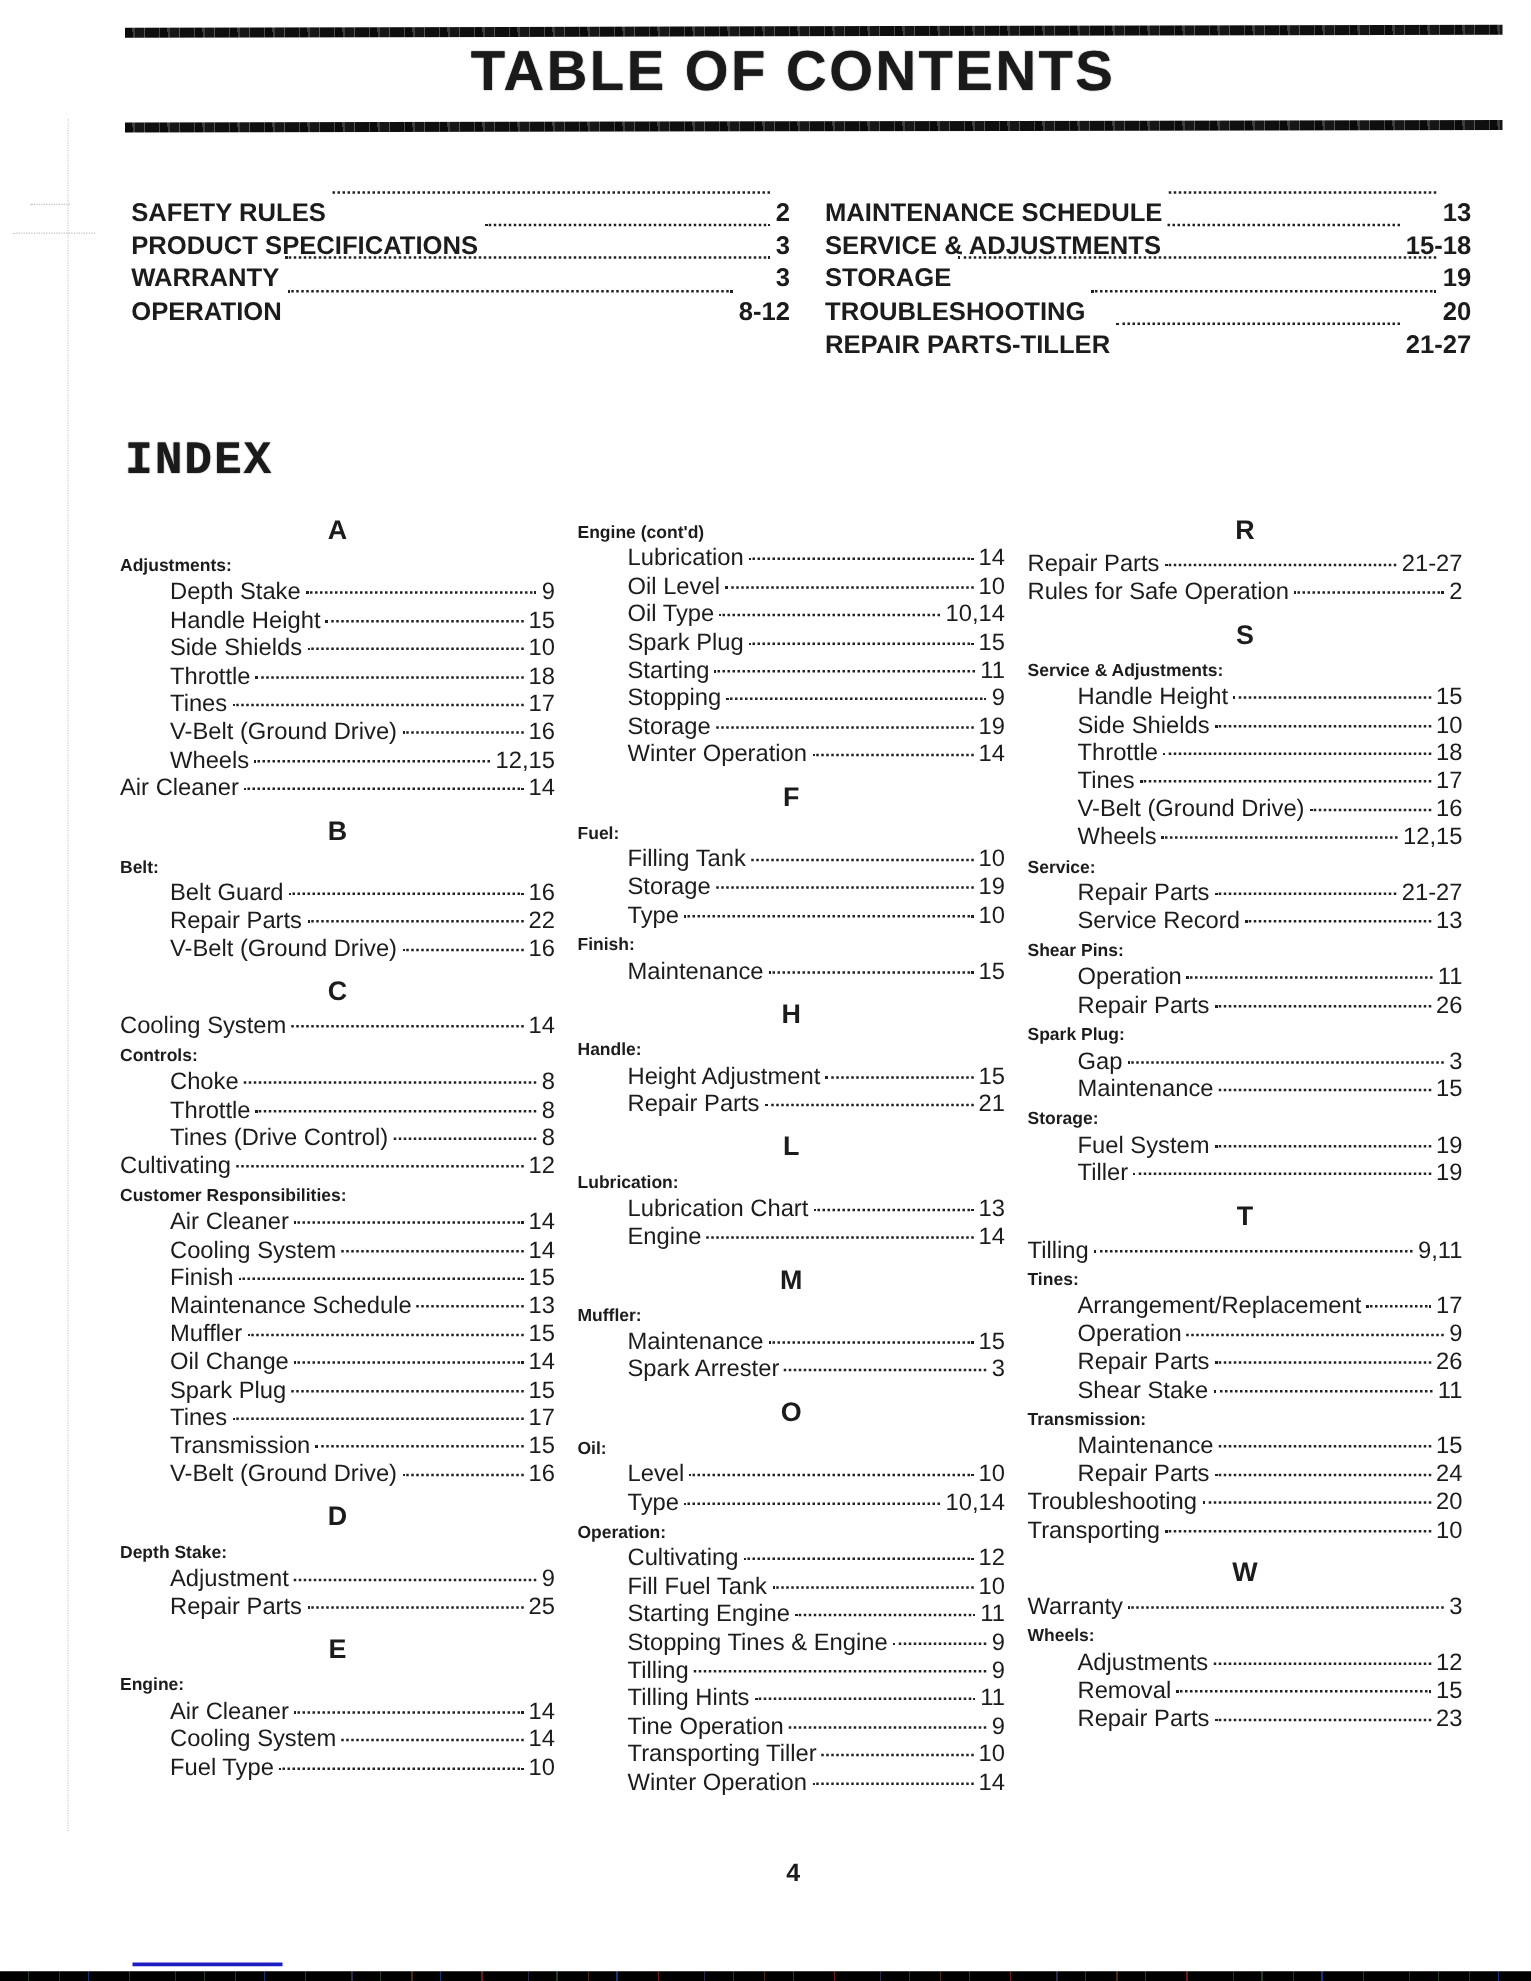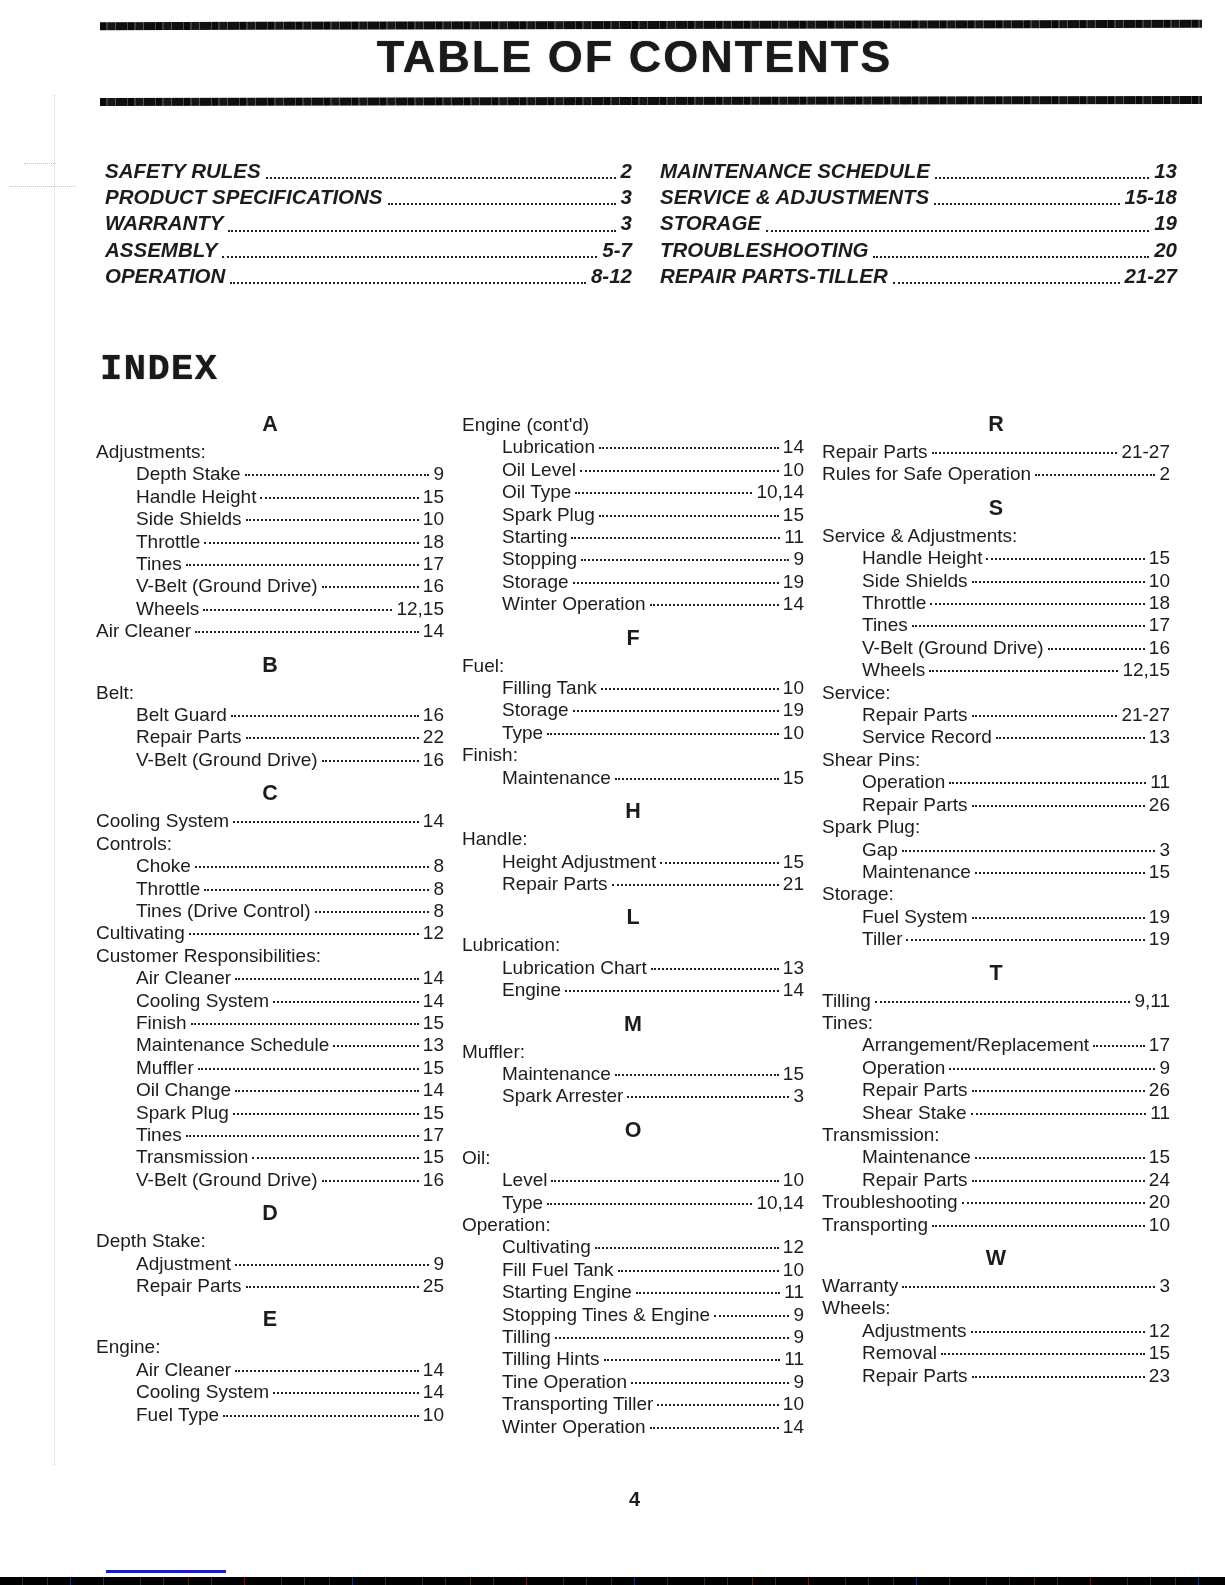--- a/index.html
+++ b/index.html
@@ -18,38 +18,38 @@
   .banner-bar.bottom { top:97px; transform:rotate(-0.1deg); }
   .doc-title {
     position:absolute; top:31px; left:0; width:100%; text-align:center;
     font-size:45px; font-weight:bold; letter-spacing:2px; color:#1a1a1a;
     text-shadow:0 0 1px #2a2a2a;
   }
   
   .toc-col { position:absolute; top:158px; }
   .toc-col.left  { left:105px; width:527px; }
   .toc-col.right { left:660px; width:517px; }
-  .toc-entry { display:flex; align-items:flex-end; font-weight:bold; font-size:20.5px; line-height:26.2px;font-style:italic; }
+  .toc-entry { display:flex; align-items:flex-start; font-weight:bold; font-size:20.5px; line-height:26.2px; }
   .toc-label { white-space:nowrap; }
   .toc-page  { white-space:nowrap; }
   .leader { flex:1 1 auto; min-width:18px; border-bottom:2.5px dotted #222; margin:0 5px; position:relative; top:-5px; }
   
   .index-heading {
     position:absolute; top:348px; left:100px;
     font-size:37px; font-weight:bold; letter-spacing:1.5px; color:#1a1a1a;
     text-shadow:0 0 1px #2a2a2a;
     font-family:Liberation Mono, monospace;
   }
   .idx-col { position:absolute; top:408px; }
   .idx-col.c1 { left:96px;  width:348px; }
   .idx-col.c2 { left:462px; width:342px; padding-top:6px; }
   .idx-col.c3 { left:822px; width:348px; }
   .idx-letter { text-align:center; font-weight:bold; font-size:21.5px; line-height:24px; margin:10px 0 5px; }
   .idx-col > .idx-letter:first-child { margin-top:4px; }
-  .idx-group-label { font-size:19px; line-height:22.4px; }
+  .idx-group-label { font-size:14px; line-height:22.4px;font-weight:bold; }
   .idx-entry { display:flex; align-items:baseline; font-size:19px; line-height:22.4px; }
   .idx-entry .leader { border-bottom-width:2px; top:-4px; margin:0 4px; }
   .idx-entry.indent { padding-left:40px; }
   .idx-label { white-space:nowrap; }
   .idx-page  { white-space:nowrap; }
   
   .page-number {
     position:absolute; top:1488px; left:0; width:100%;
     text-align:center; font-size:20px; font-weight:bold;
   }
@@ -86,25 +86,20 @@
         <span class="toc-label">PRODUCT SPECIFICATIONS</span>
         <span class="leader"></span>
         <span class="toc-page">3</span>
       </div>
       <div class="toc-entry">
         <span class="toc-label">WARRANTY</span>
         <span class="leader"></span>
         <span class="toc-page">3</span>
       </div>
       <div class="toc-entry">
-        <span class="toc-label">ASSEMBLY</span>
-        <span class="leader"></span>
-        <span class="toc-page">5-7</span>
-      </div>
-      <div class="toc-entry">
         <span class="toc-label">OPERATION</span>
         <span class="leader"></span>
         <span class="toc-page">8-12</span>
       </div>
     </div>
   <div class="toc-col right">
       <div class="toc-entry">
         <span class="toc-label">MAINTENANCE SCHEDULE</span>
         <span class="leader"></span>
         <span class="toc-page">13</span>

